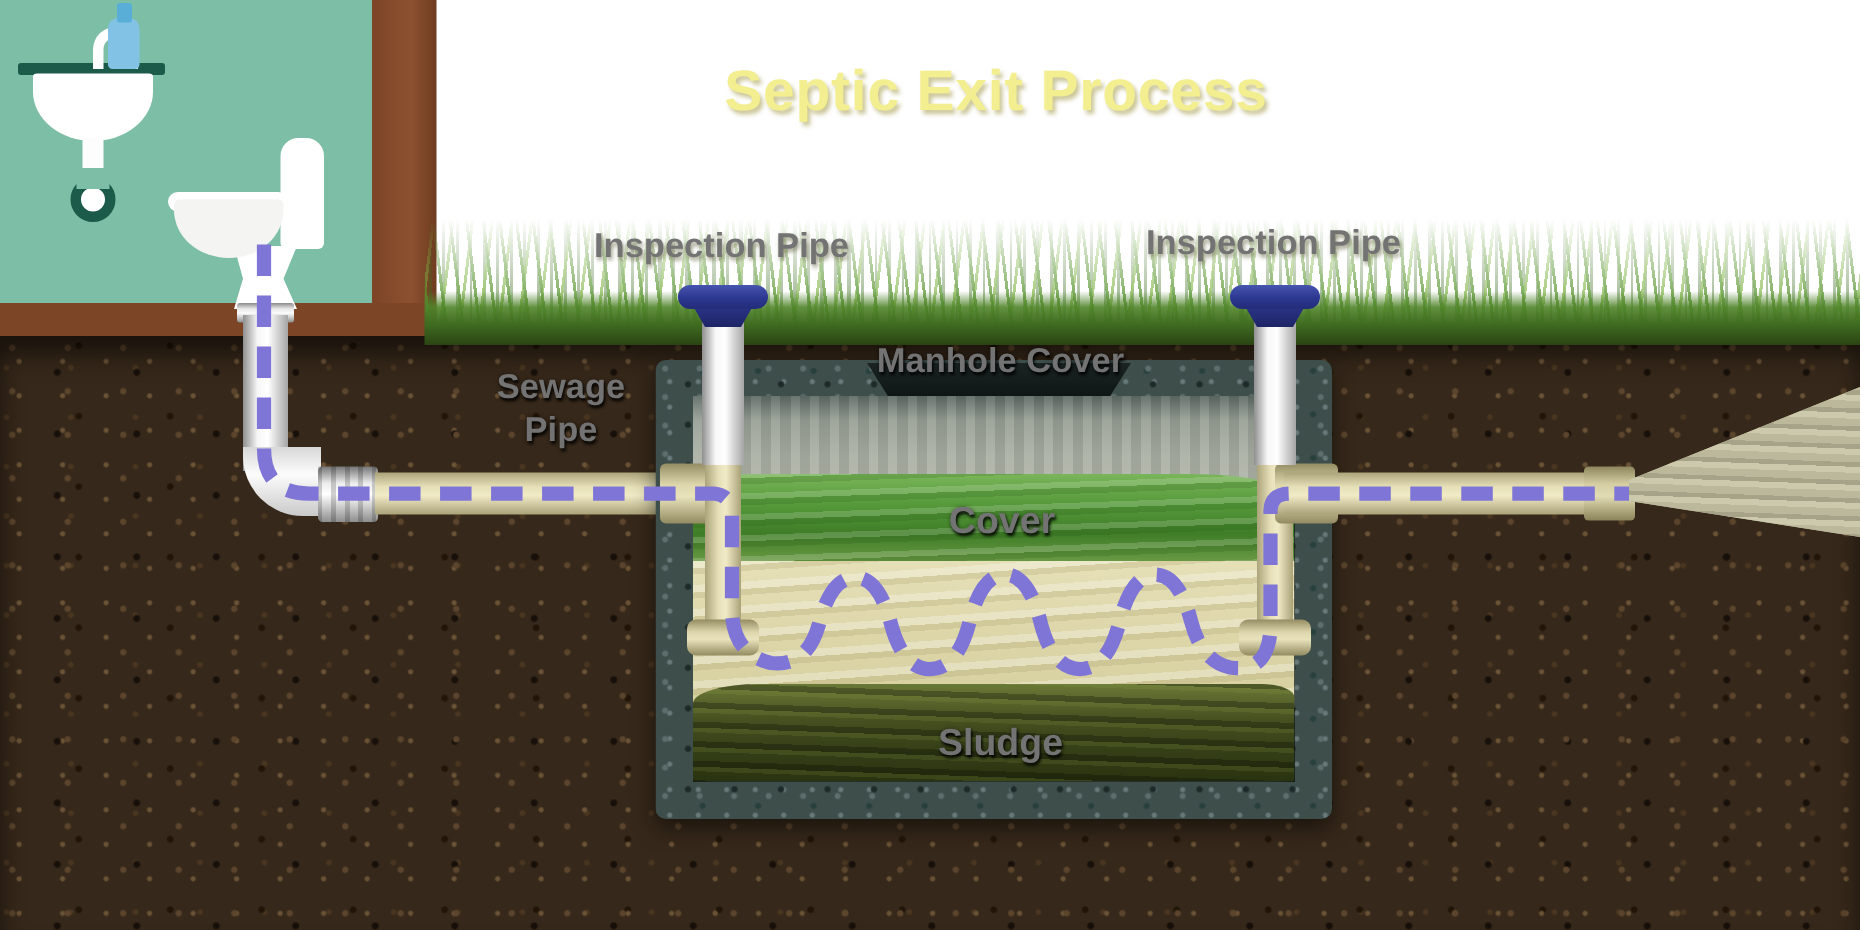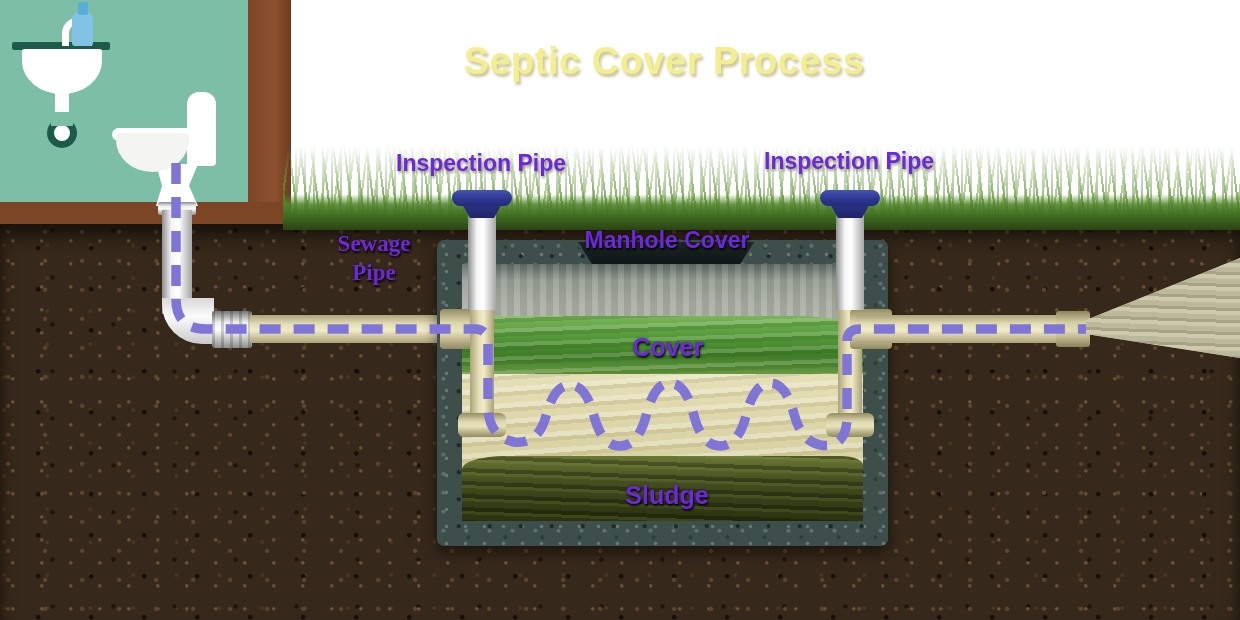--- a/index.html
+++ b/index.html
@@ -122,21 +122,21 @@
   .spray{left:1086px;top:258px;width:154px;height:100px;
     clip-path:polygon(0 62%,100% 0,100% 100%,0 76%);
     background:
       repeating-linear-gradient(2deg,#cdc9ac 0 4px,#a7a389 4px 7px,#bcb89b 7px 12px),
       #b5b196;}
 
   
   .flow{left:0;top:0;width:1240px;height:620px;pointer-events:none;}
 
   
-  .lbl{position:absolute;font-weight:bold;font-size:23px;color:#6d28d9;white-space:nowrap;
+  .lbl{position:absolute;font-weight:bold;font-size:23px;color:#737373;white-space:nowrap;
        transform:translateX(-50%);text-shadow:1px 2px 2px rgba(0,0,0,.85),0 0 3px rgba(0,0,0,.35);}
   .lbl-surface{text-shadow:1px 2px 3px rgba(70,70,25,.55),0 0 2px rgba(255,255,255,.4);}
   .lbl-2line{text-align:center;line-height:29px;}
   .title{left:664px;top:40px;font-size:38px;color:#f3ee90;letter-spacing:.5px;
          text-shadow:2px 3px 3px rgba(150,140,45,.5);}
 </style>
 </head>
 <body>
 
 <div class="stage">
@@ -197,28 +197,28 @@
   <div class="abs spray"></div>
 
   <svg class="abs flow" viewBox="0 0 1240 620">
     <path d="M 176 163 L 176 299 Q 176 329 206 329 L 476 329 Q 488 330 488 344 L 488 406
              Q 488 436 514 442 Q 538 445 546 416 Q 554 385 570 385 Q 586 385 594 416
              Q 602 446 620 446 Q 638 446 646 416 Q 654 383 670 383 Q 686 383 694 416
              Q 702 446 720 446 Q 738 446 746 416 Q 754 383 770 383 Q 786 383 794 414
              Q 801 441 820 445 Q 845 449 847 420 L 847 341 Q 847 329 860 329 L 1086 329" fill="none" stroke="#7f75d6" stroke-width="9.5" stroke-dasharray="21 13" stroke-linejoin="round" stroke-linecap="butt"></path>
   </svg>
 
-  <div class="lbl title">Septic Cover Process</div>
+  <div class="lbl title">Septic Exit Process</div>
 
   <div class="lbl lbl-surface" style="left:481px;top:150px;">Inspection Pipe</div>
   <div class="lbl lbl-surface" style="left:849px;top:148px;">Inspection Pipe</div>
 
   <div class="lbl" style="left:667px;top:227px;">Manhole Cover</div>
 
-  <div class="lbl lbl-2line" style="left:374px;top:229px;font-family:Liberation Serif, serif;">
+  <div class="lbl lbl-2line" style="left:374px;top:243px;">
     <div>Sewage</div>
     <div>Pipe</div>
   </div>
 
   <div class="lbl lbl-2line" style="left:1002px;top:249px;">
   </div>
 
   <div class="lbl" style="left:668px;top:333px;font-size:25px;">Cover</div>
   <div class="lbl" style="left:667px;top:481px;font-size:25px;text-align:right;">Sludge</div>
 

